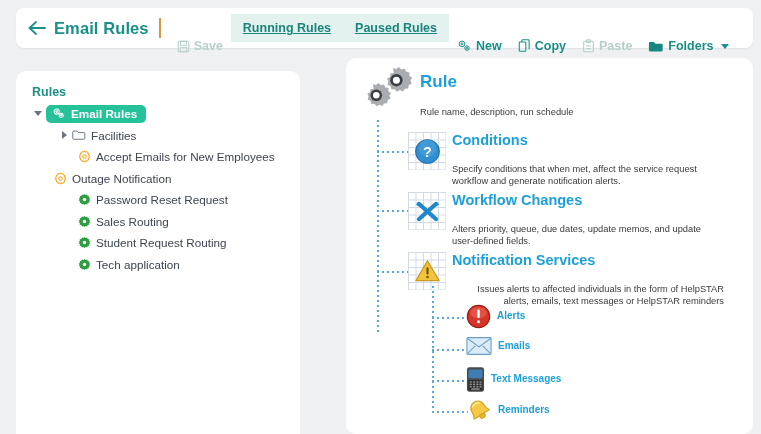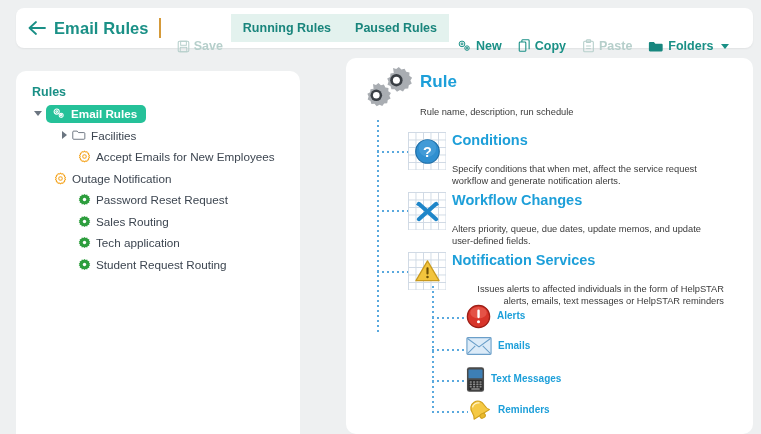--- a/index.html
+++ b/index.html
@@ -47,21 +47,21 @@
     padding: 5px 8px; cursor: pointer;
     height: 26px;
     margin-top: 36px;
   }
   .tb-btn.disabled { color: #b6cfcb; cursor: default; }
   .tb-btn .ic { display: flex; align-items: center; }
   .tb-tab {
     font-size: 12.5px; font-weight: 700; color: #19857c;
     background: #e3f2ee; height: 28px;
     display: flex; align-items: center;
-    padding: 0 12px; cursor: pointer; white-space: nowrap;
+    padding: 0 12px; cursor: pointer; white-space: nowrap; text-decoration: underline;
   }
   .caret-dn {
     width: 0; height: 0; margin-left: 3px;
     border-left: 4px solid transparent;
     border-right: 4px solid transparent;
     border-top: 5px solid #1a9086;
   }
 
   
   .panel {
@@ -302,33 +302,33 @@
       </div>
 
       <div class="trow" style="padding-left:62px">
         <span class="tlabel">
           <span class="tico">
             <svg width="13" height="13" viewBox="0 0 16 16" aria-hidden="true">
               <path d="M8 1.2 L9.5 2.5 L11.3 1.9 L12 3.7 L13.9 4 L13.6 5.9 L15.1 7 L14 8 L15.1 9 L13.6 10.1 L13.9 12 L12 12.3 L11.3 14.1 L9.5 13.5 L8 14.8 L6.5 13.5 L4.7 14.1 L4 12.3 L2.1 12 L2.4 10.1 L0.9 9 L2 8 L0.9 7 L2.4 5.9 L2.1 4 L4 3.7 L4.7 1.9 L6.5 2.5 Z" fill="#2e9e3e"></path>
               <circle cx="8" cy="8" r="2.1" fill="#ffffff"></circle>
             </svg>
           </span>
-          <span>Tech application</span>
+          <span>Student Request Routing</span>
         </span>
       </div>
 
       <div class="trow" style="padding-left:62px">
         <span class="tlabel">
           <span class="tico">
             <svg width="13" height="13" viewBox="0 0 16 16" aria-hidden="true">
               <path d="M8 1.2 L9.5 2.5 L11.3 1.9 L12 3.7 L13.9 4 L13.6 5.9 L15.1 7 L14 8 L15.1 9 L13.6 10.1 L13.9 12 L12 12.3 L11.3 14.1 L9.5 13.5 L8 14.8 L6.5 13.5 L4.7 14.1 L4 12.3 L2.1 12 L2.4 10.1 L0.9 9 L2 8 L0.9 7 L2.4 5.9 L2.1 4 L4 3.7 L4.7 1.9 L6.5 2.5 Z" fill="#2e9e3e"></path>
               <circle cx="8" cy="8" r="2.1" fill="#ffffff"></circle>
             </svg>
           </span>
-          <span>Student Request Routing</span>
+          <span>Tech application</span>
         </span>
       </div>
 
     </div>
   </div>
 
   <div class="panel" id="right-panel">
     <div class="diagram">
 
       <div class="dot-v" style="left:31px; top:62px; height:213px;"></div>

